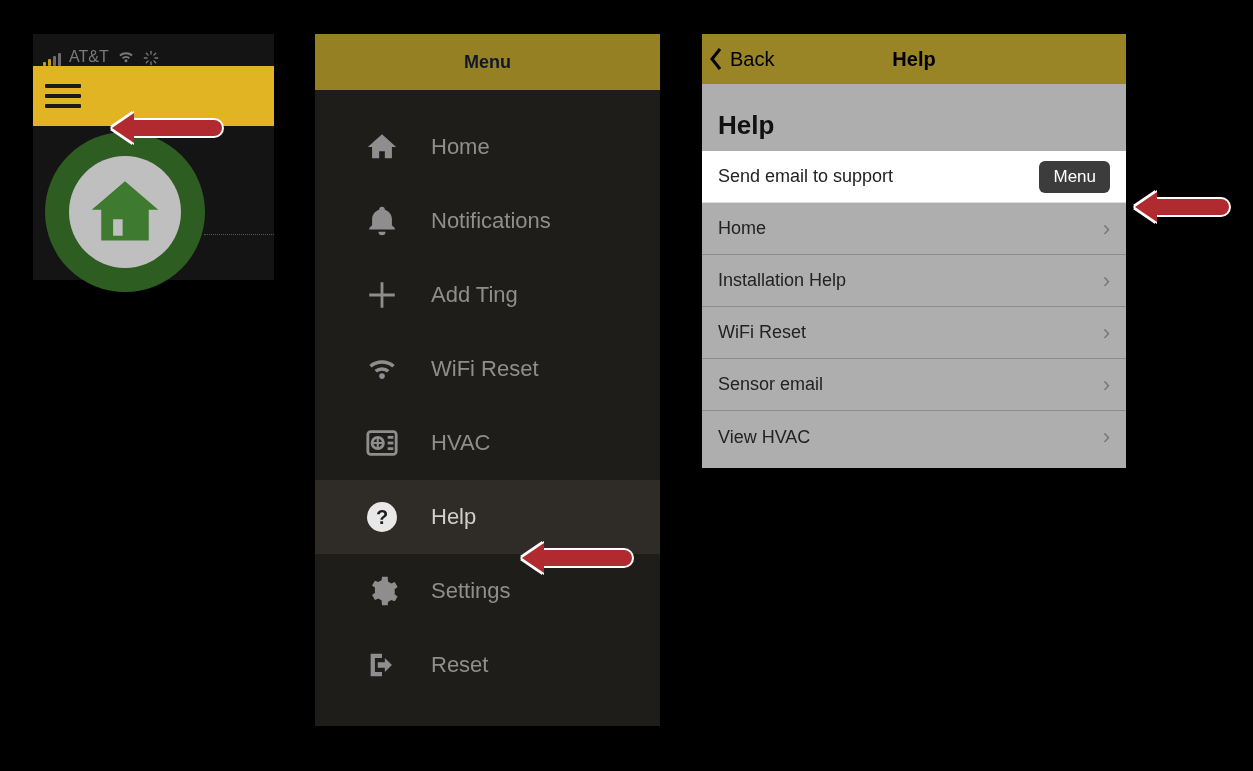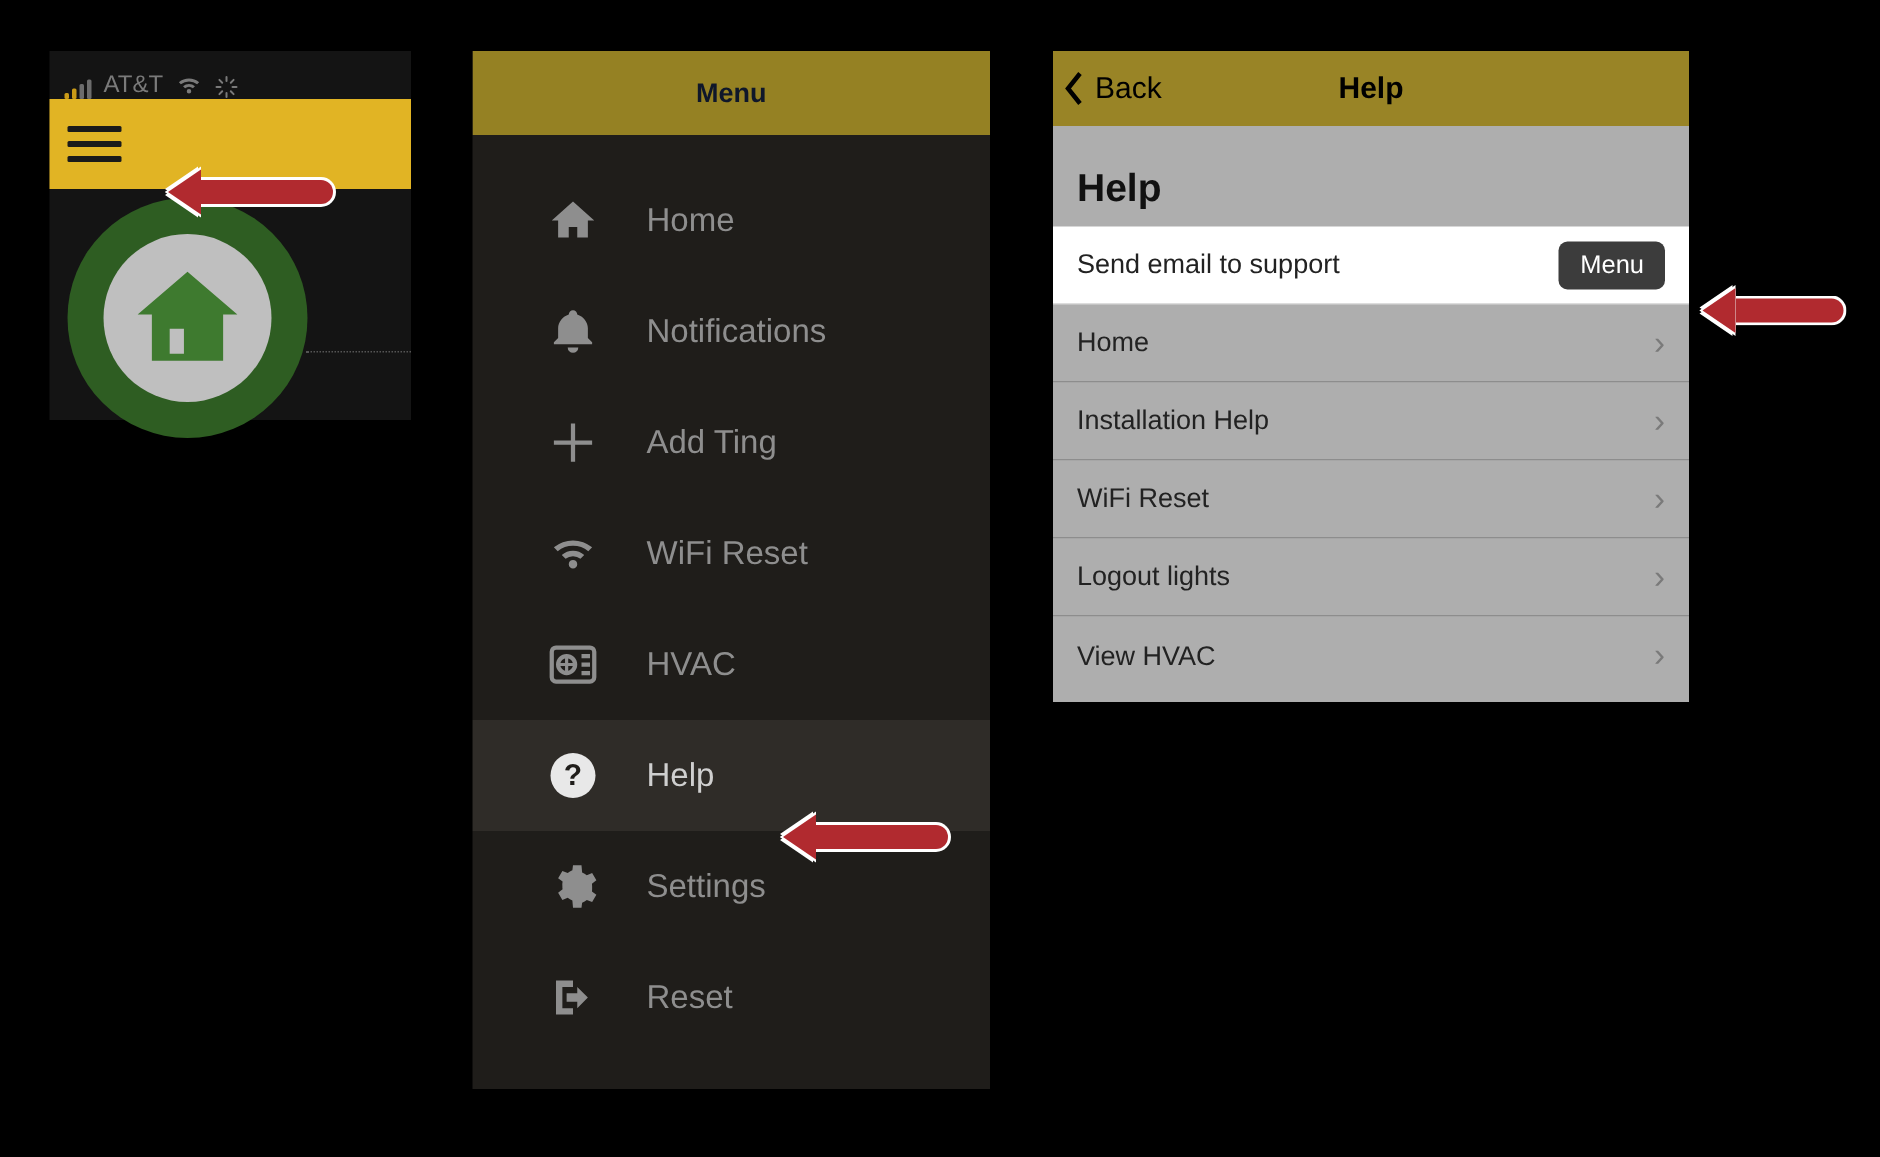--- a/index.html
+++ b/index.html
@@ -318,21 +318,21 @@
     </div>
     <div class="help-row">
       <span>Installation Help</span>
       <span class="chev">›</span>
     </div>
     <div class="help-row">
       <span>WiFi Reset</span>
       <span class="chev">›</span>
     </div>
     <div class="help-row">
-      <span>Logout lights</span>
+      <span>Sensor email</span>
       <span class="chev">›</span>
     </div>
     <div class="help-row" style="border-bottom:none;">
       <span>View HVAC</span>
       <span class="chev">›</span>
     </div>
   </div>
 </div>
 
 <div class="callout callout1">

